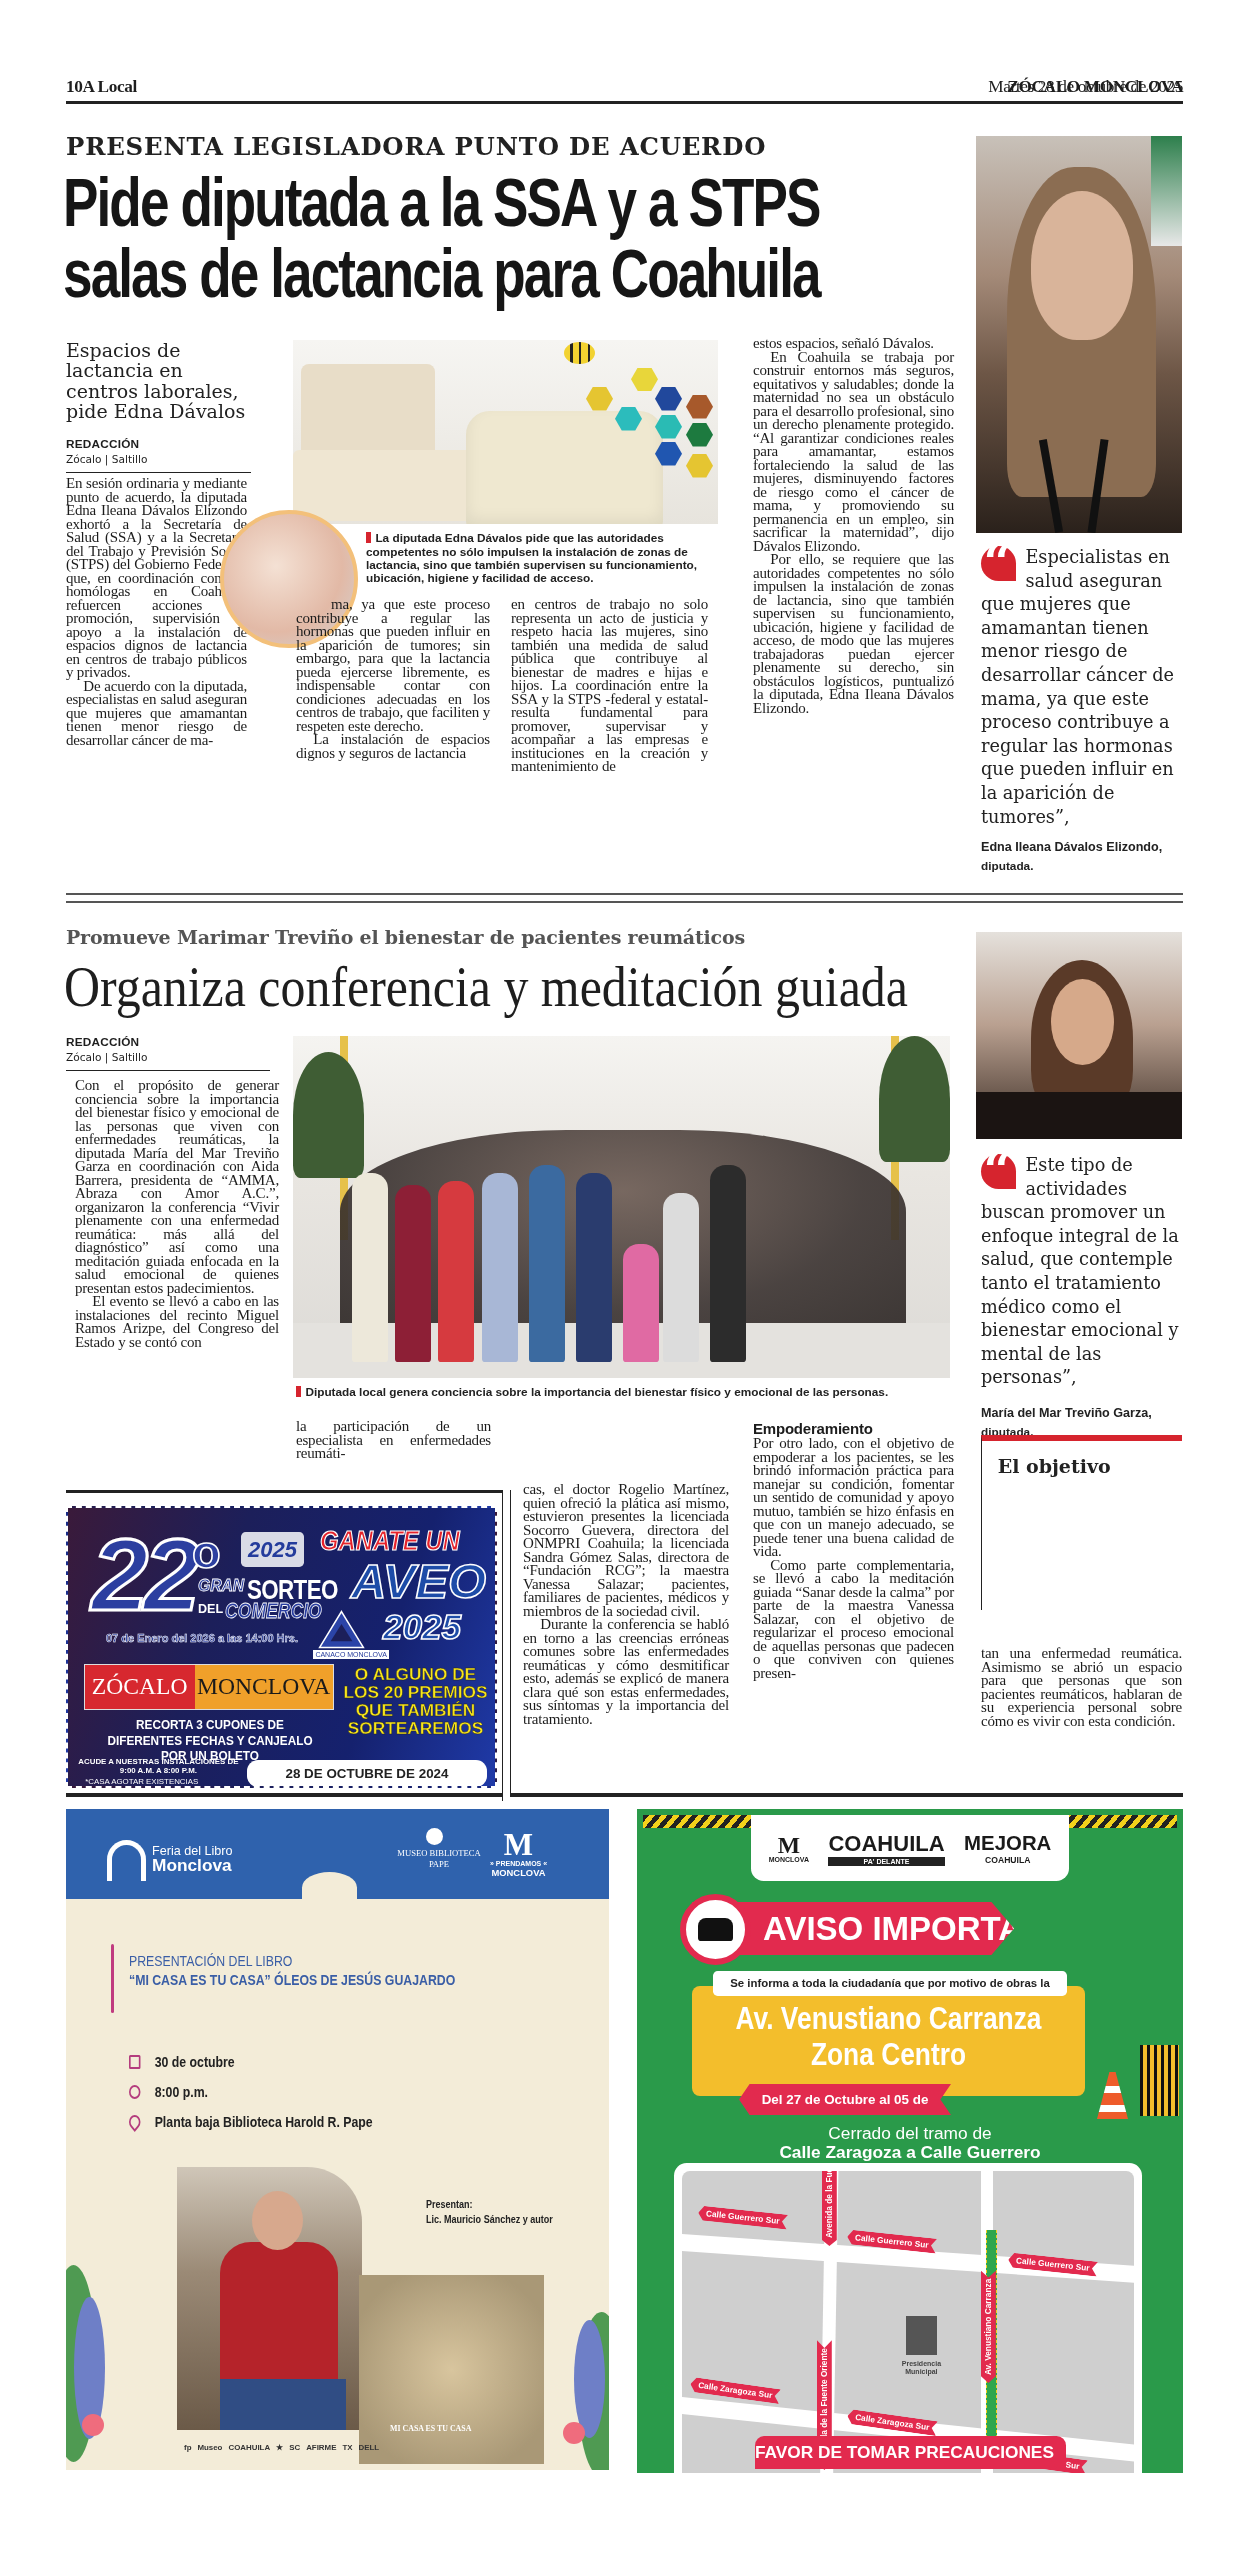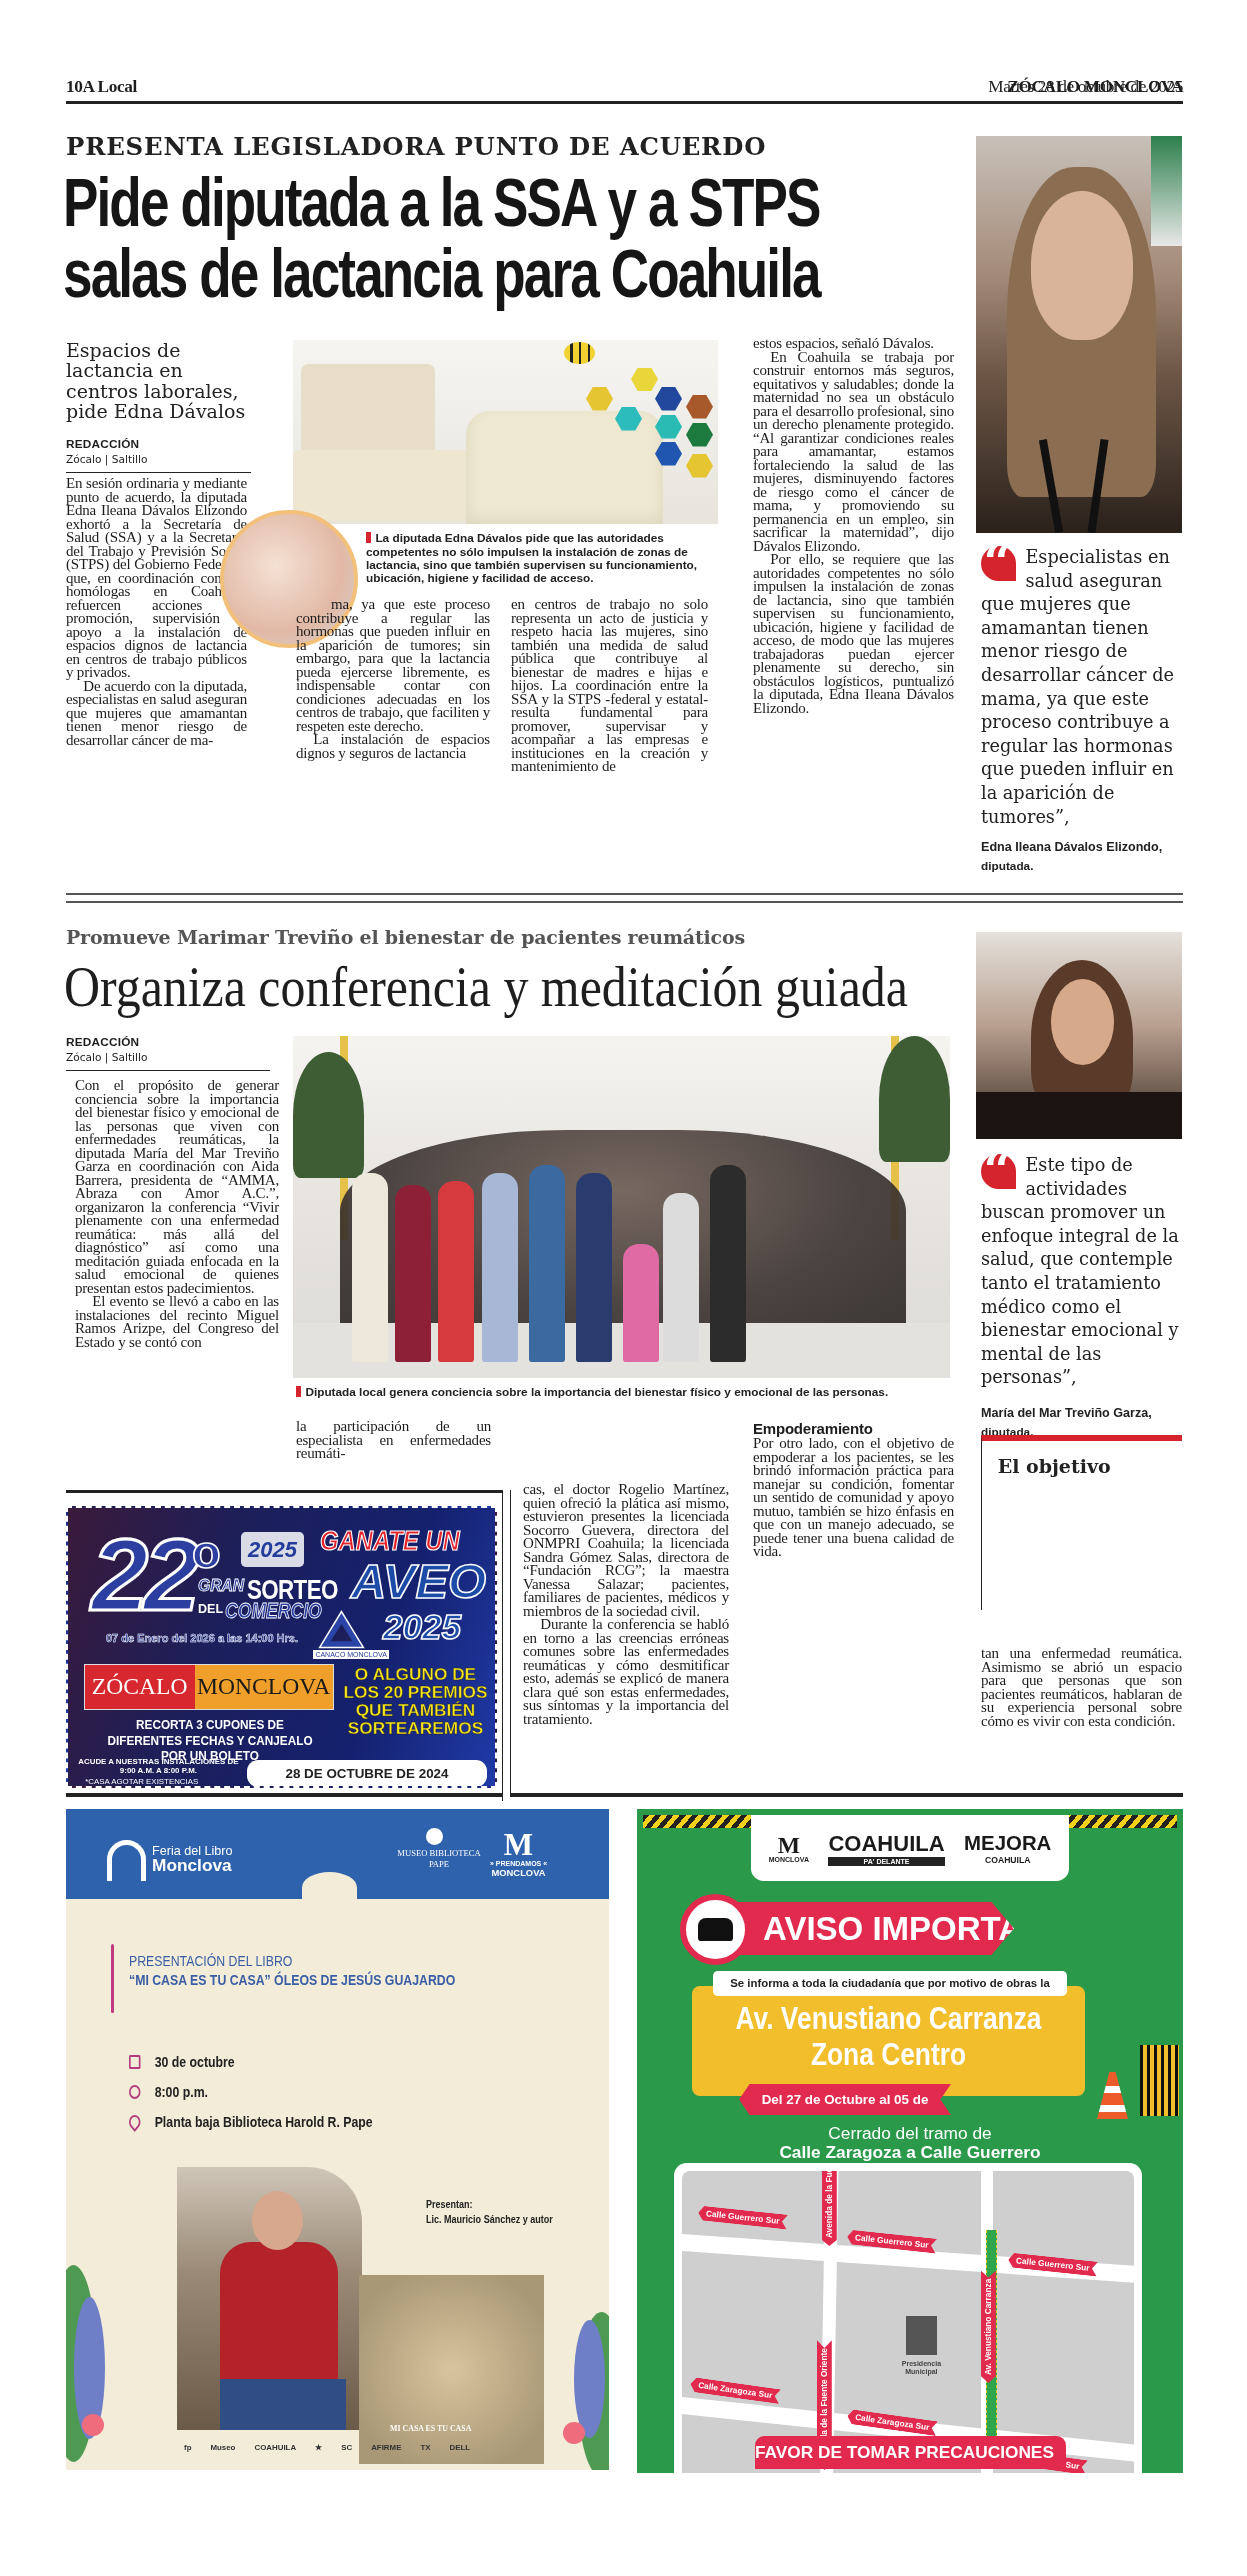--- a/index.html
+++ b/index.html
@@ -123,21 +123,21 @@
   .book-ad .row .ic.cal { border-radius: 1.6px; }
   .book-ad .row .ic.clock { border-radius: 50%; }
   .book-ad .row .ic.pin { border-radius: 50% 50% 50% 0; transform: rotate(-45deg); }
   .book-ad .photo-man { position: absolute; left: 111px; top: 358px; width: 185px; height: 263px; background: linear-gradient(180deg,#cfc6b8 0%,#9b8a76 40%,#6b5a48 100%); border-radius: 0 55px 0 0; overflow: hidden; }
   .book-ad .photo-man .shirt { position: absolute; left: 43px; top: 75px; width: 118px; height: 157px; background: #b5232a; border-radius: 31px 31px 0 0; }
   .book-ad .photo-man .head { position: absolute; left: 75px; top: 23.6px; width: 51px; height: 59px; border-radius: 50%; background: #d7a88d; }
   .book-ad .photo-man .jeans { position: absolute; left: 43px; top: 212px; width: 126px; height: 55px; background: #304d84; }
   .book-ad .cover { position: absolute; left: 293px; top: 466px; width: 185px; height: 189px; background: radial-gradient(circle at 50% 50%, #d8c59e, #a99876 80%); }
   .book-ad .cover .t { position: absolute; left: 31px; bottom: 31px; font-family: "Liberation Serif", serif; font-size: 7.9px; color: #fff; font-weight: bold; }
   .book-ad .presentan { position: absolute; left: 360px; top: 388px; font-size: 11px; font-weight: bold; color: #222; line-height: 15px; transform: scaleX(0.82); transform-origin: left; white-space: nowrap; }
-  .book-ad .sponsors { position: absolute; left: 118px; top: 634px; display: flex; gap: 19px; font-size: 7.9px; color: #333; font-weight: bold; }
+  .book-ad .sponsors { position: absolute; left: 118px; top: 634px; display: flex; gap: 6px; font-size: 7.9px; color: #333; font-weight: bold; }
   .leaf { position: absolute; border-radius: 50%; }
 
   .road-ad { position: absolute; top: 1809px; left: 637px; width: 546px; height: 664px; background: #2a9a4a; overflow: hidden; font-family: "Liberation Sans", sans-serif; }
   .road-ad .stripe { position: absolute; top: 6.3px; width: 118px; height: 12.6px; background: repeating-linear-gradient(-50deg,#222 0 4.7px,#f3d11b 4.7px 9.4px); }
   .road-ad .logos { position: absolute; left: 114px; top: 6.3px; width: 318px; height: 66px; background: #fff; border-radius: 0 0 12.6px 12.6px; display: flex; align-items: center; justify-content: space-around; padding: 0 7.9px; }
   .road-ad .logos .lg { font-weight: bold; text-align: center; color: #1a1a1a; }
   .road-ad .aviso { position: absolute; left: 55px; top: 93px; width: 322px; height: 53px; background: #e22a4e; clip-path: polygon(0 0,93% 0,100% 50%,93% 100%,0 100%); color: #fff; font-weight: bold; font-size: 33px; line-height: 53px; padding-left: 71px; transform: scaleX(1); white-space: nowrap; }
   .road-ad .car-circle { position: absolute; left: 43px; top: 85px; width: 71px; height: 71px; border-radius: 50%; background: #fff; border: 6.3px solid #e22a4e; display: flex; align-items: center; justify-content: center; }
   .road-ad .car { width: 35px; height: 23.6px; background: #111; border-radius: 7.9px 7.9px 3.1px 3.1px; }
   .road-ad .yellow { position: absolute; left: 55px; top: 177px; width: 393px; height: 110px; background: #f3be2c; border-radius: 7.9px; }
@@ -288,20 +288,21 @@
   </div>
 
   <div class="body" style="top:1483px;left:523px;width:206px;">
     <p>cas, el doctor Rogelio Martínez, quien ofreció la plática así mismo, estuvieron presentes la licenciada Socorro Guevera, directora del ONMPRI Coahuila; la licenciada Sandra Gómez Salas, directora de “Fundación RCG”; la maestra Vanessa Salazar; pacientes, familiares de pacientes, médicos y miembros de la sociedad civil.</p>
     <p>Durante la conferencia se habló en torno a las creencias erróneas comunes sobre las enfermedades reumáticas y cómo desmitificar esto, además se explicó de manera clara qué son estas enfermedades, sus síntomas y la importancia del tratamiento.</p>
   </div>
 
   <div class="body" style="top:1420px;left:753px;width:201px;">
     <div class="subhead">Empoderamiento</div>
     <p>Por otro lado, con el objetivo de empoderar a los pacientes, se les brindó información práctica para manejar su condición, fomentar un sentido de comunidad y apoyo mutuo, también se hizo énfasis en que con un manejo adecuado, se puede tener una buena calidad de vida.</p>
+    <p>Como parte complementaria, se llevó a cabo la meditación guiada “Sanar desde la calma” por parte de la maestra Vanessa Salazar, con el objetivo de regularizar el proceso emocional de aquellas personas que padecen o que conviven con quienes presen-</p>
   </div>
 
   <div class="pullquote" style="top:1154px;left:981px;width:201px;">
     <span class="quote-mark"></span>
     <span>Este tipo de actividades buscan promover un enfoque integral de la salud, que contemple tanto el tratamiento médico como el bienestar emocional y mental de las personas”,</span>
     <div class="attr" style="margin-top:15.7px;">María del Mar Treviño Garza,</div>
     <div class="role">diputada.</div>
   </div>
 
   <div class="obj-box">

